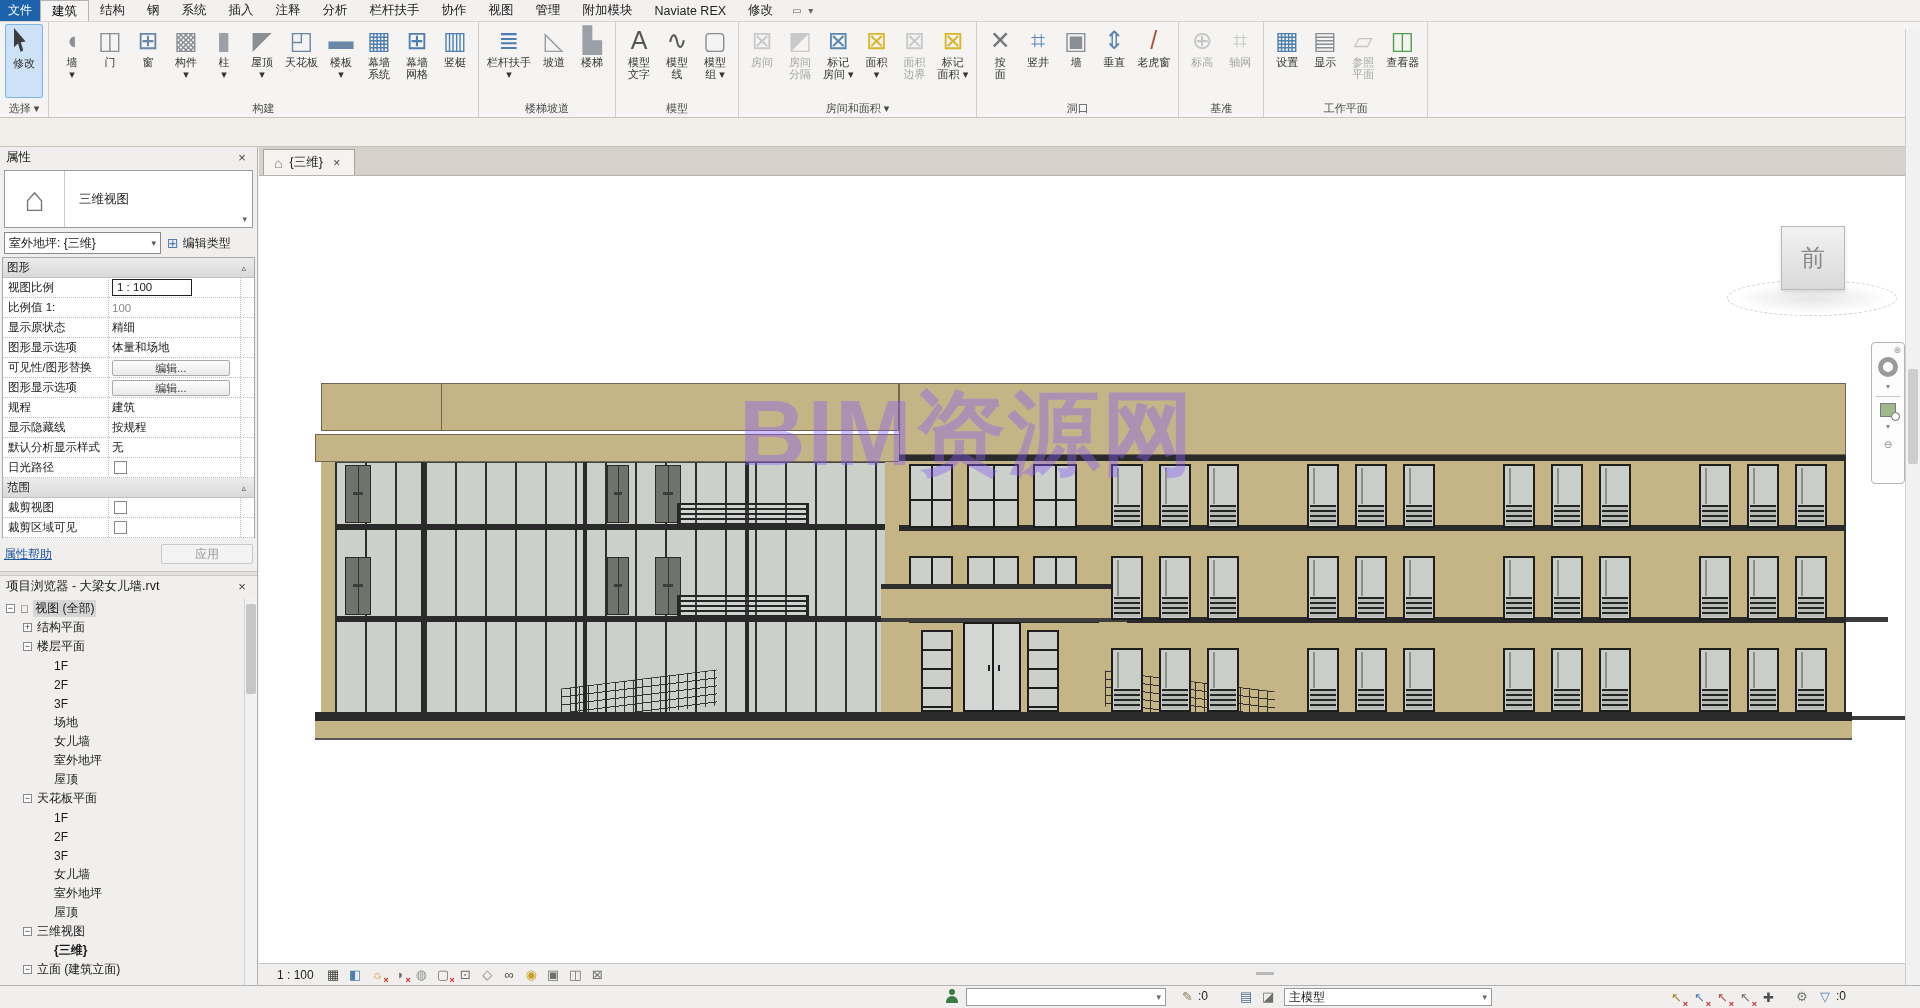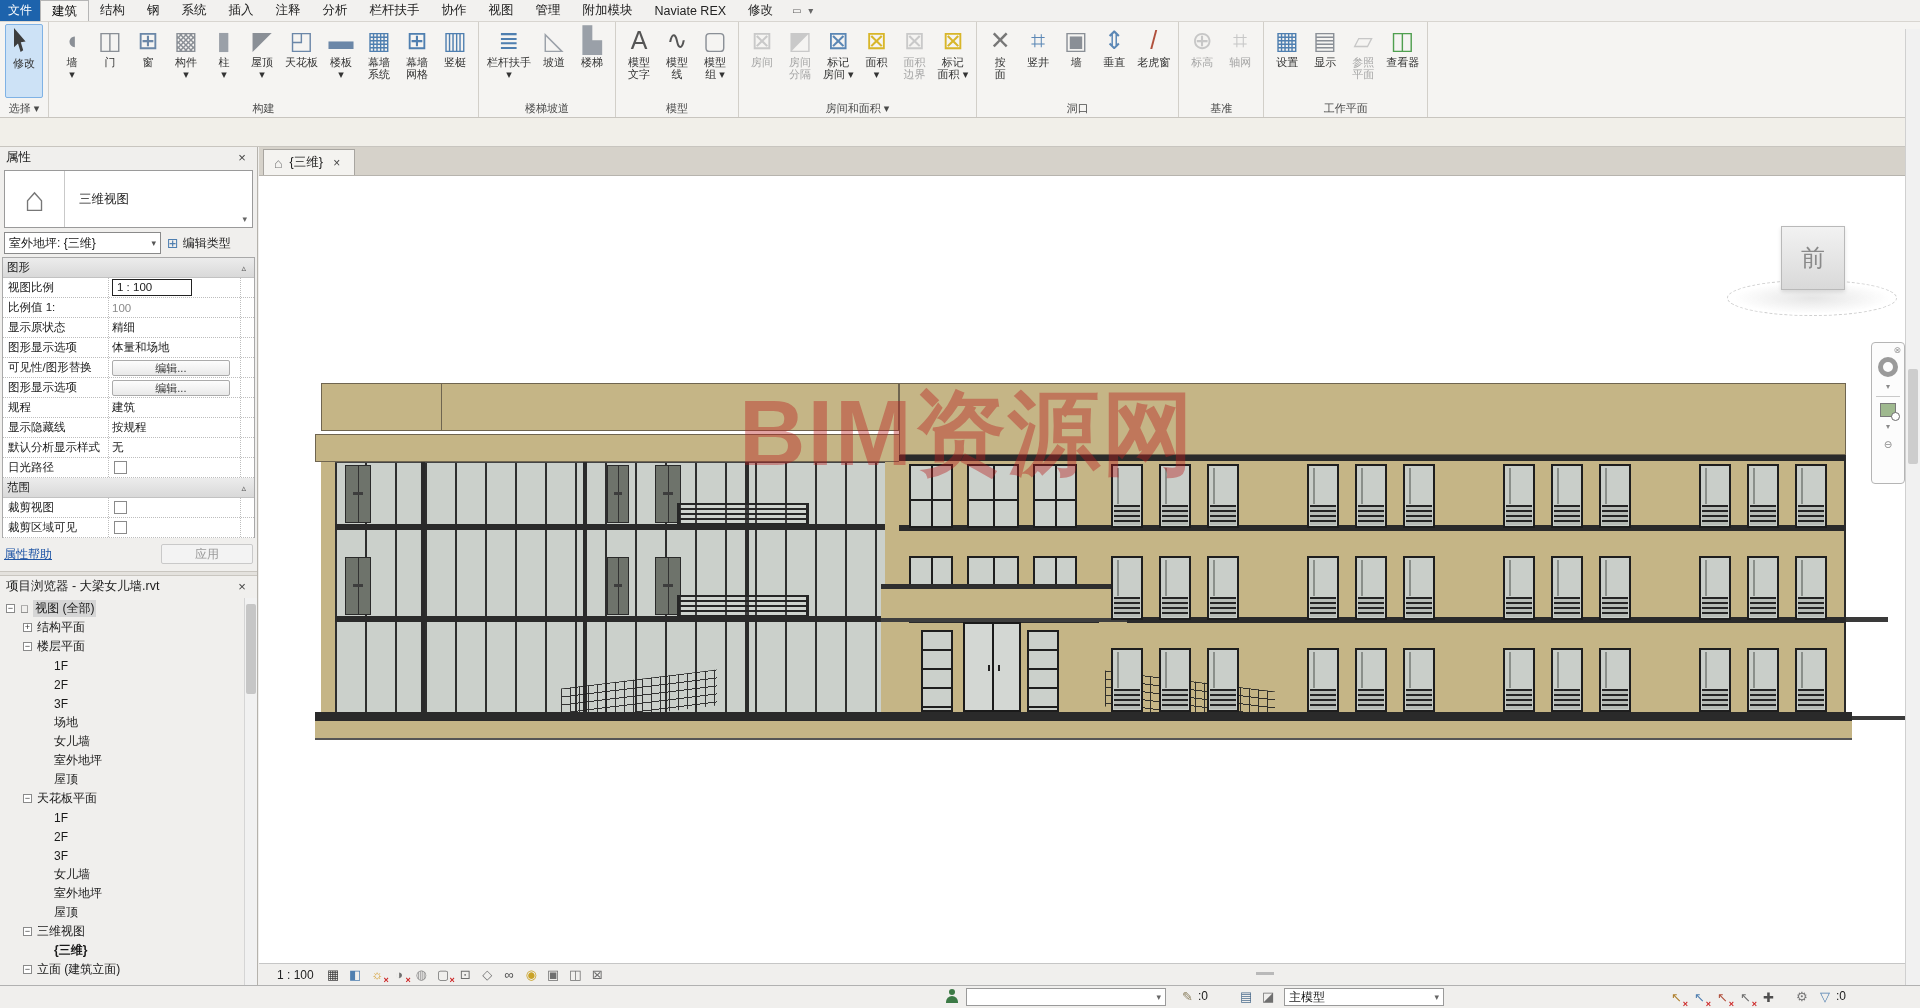--- a/index.html
+++ b/index.html
@@ -72,21 +72,21 @@
   .main{position:absolute;left:259px;top:147px;right:0;bottom:23px;display:flex;flex-direction:column;background:#fff;}
   .tabbar{height:29px;background:#d6d2ca;border-bottom:1px solid #b7b4ae;display:flex;align-items:flex-end;position:relative;}
   .vtab{height:26px;margin-left:4px;background:#f4f3f0;border:1px solid #a8a5a0;border-bottom:none;display:flex;align-items:center;gap:7px;padding:0 10px;font-size:12.5px;}
   .vtab .hic{color:#777;font-size:14px;}
   .tabchev{position:absolute;right:10px;top:7px;color:#555;font-size:10px;}
   .canvas{flex:1;position:relative;background:#fff;overflow:hidden;margin-right:15px;}
   .vscroll{position:absolute;right:0;top:29px;bottom:22px;width:15px;background:#f1f1f1;border-left:1px solid #d0d0d0;}
   .vscroll .thumb{position:absolute;left:2px;right:2px;top:340px;height:95px;background:#cdcdcd;border-radius:2px;}
 
   
-  .wm{position:absolute;color:#b91c1c;opacity:.40;font-weight:bold;letter-spacing:2px;pointer-events:none;z-index:30;}
+  .wm{position:absolute;color:#8b5cf6;opacity:.40;font-weight:bold;letter-spacing:2px;pointer-events:none;z-index:30;}
   .wm1{left:480px;top:196px;font-size:92px;}
   .wm2{left:310px;top:318px;font-size:94px;letter-spacing:0;}
 
   
   .viewcube{position:absolute;left:1522px;top:50px;width:64px;height:64px;background:linear-gradient(#f2f2f2,#d9d9d9);border:1px solid #b9b9b9;display:flex;align-items:center;justify-content:center;font-size:24px;color:#8a8a8a;z-index:40;box-shadow:0 2px 4px rgba(0,0,0,.12);}
   .compass{position:absolute;left:1468px;top:104px;width:170px;height:36px;border:1px dashed #cfcfcf;border-radius:50%;z-index:39;background:radial-gradient(ellipse at center, rgba(180,180,180,.35), rgba(255,255,255,0) 65%);}
 
   
   .navbar{position:absolute;left:1612px;top:166px;width:34px;height:142px;background:rgba(252,252,252,.95);border:1px solid #b5b5b5;border-radius:4px;z-index:40;display:flex;flex-direction:column;align-items:center;padding-top:2px;}
   .navbar .nx{align-self:flex-end;margin-right:3px;color:#9a9a9a;font-size:9px;}
@@ -865,21 +865,21 @@
       <span class="person"></span>
     </span>
   <span class="scombo" style="left:966px;width:200px;">
     <span></span>
       <span class="arr">▾</span>
   </span>
   <span class="sbi" style="left:1182px;color:#8a7f5f;">✎</span>
   <span class="sbi" style="left:1198px;font-size:12px;">:0</span>
   <span class="sbi" style="left:1240px;color:#4f6f8f;">▤</span>
   <span class="sbi" style="left:1262px;color:#6f6f6f;">◪</span>
-  <span class="scombo" style="left:1284px;width:160px;">
+  <span class="scombo" style="left:1284px;width:208px;">
     <span>主模型</span>
       <span class="arr">▾</span>
   </span>
   <span class="sbi" id="sb-right-icons" style="left:1668px;gap:6px;">
       <span class="sicon">
         <span style="color: rgb(176, 129, 47);">↖</span>
         <span class="badge">×</span>
       </span>
       <span class="sicon">
         <span style="color: rgb(79, 127, 176);">↖</span>

